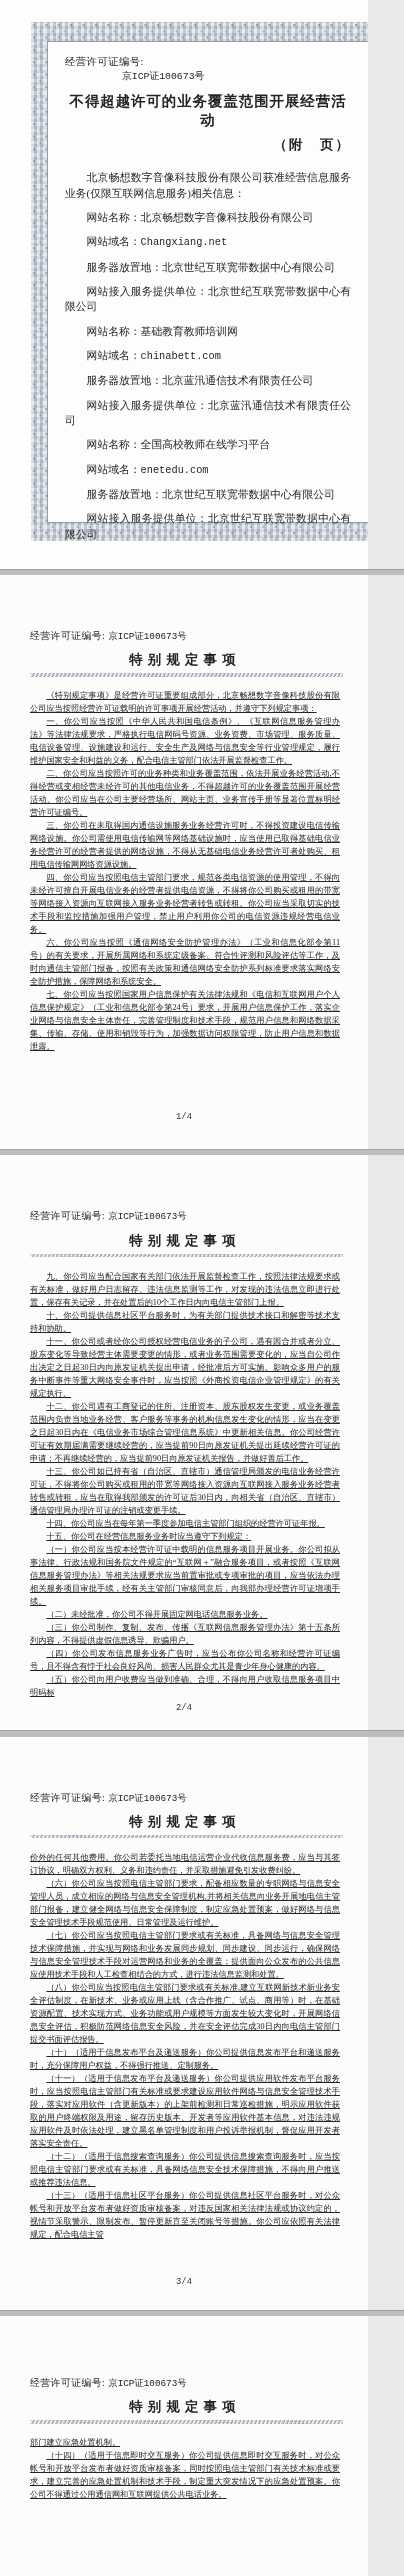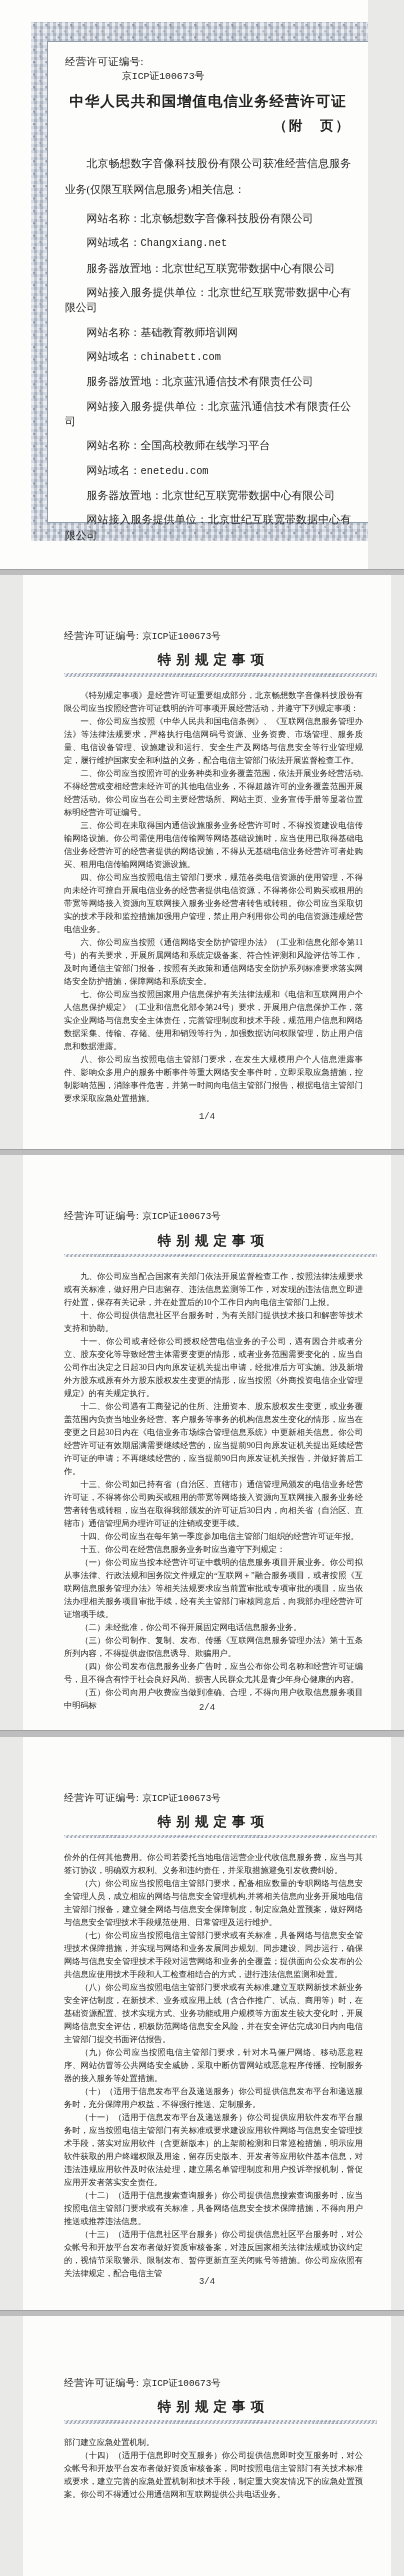--- a/index.html
+++ b/index.html
@@ -28,61 +28,61 @@
   }
   .cert-inner{
     width:100%;height:100%;box-sizing:border-box;
     background:#fdfdfb;border:0.5px solid #929dac;
     padding:13.4px 17.5px 10.3px 17.5px;
   }
   .cert-license-label{font-size:10.3px;letter-spacing:0.5px;}
   .cert-license-number{font-size:9.8px;margin:1.5px 0 0 57px;font-family:"Liberation Mono","DejaVu Sans Mono",monospace;letter-spacing:0;}
   .cert-title{margin-top:8.2px;text-align:center;font-size:14.4px;font-weight:bold;letter-spacing:1px;}
   .cert-subtitle{margin-top:6.2px;text-align:right;font-size:13.4px;font-weight:bold;letter-spacing:2.1px;}
-  .cert-intro{margin-top:15.5px;font-size:10.8px;line-height:26px;text-indent:2em;text-align:justify;}
+  .cert-intro{margin-top:15.5px;font-size:10.8px;line-height:16px;text-indent:2em;text-align:justify;}
   .cert-field{margin-top:8.8px;font-size:10.8px;line-height:15.5px;text-indent:2em;text-align:justify;}
   .cert-field .mono{font-family:"Liberation Mono","DejaVu Sans Mono",monospace;font-size:10.3px;}
 
   
-  .prov{padding:55px 28px 0 41px;margin-left:23px;}
+  .prov{padding:55px 28px 0 30px;}
   #page2{height:574px;}
   #page3{height:575px;}
   #page4{height:573px;}
   #page5{height:556px;padding-top:61px;}
   .prov-license{font-size:9.8px;letter-spacing:0.5px;}
   .prov-license .num{font-size:9.3px;font-family:"Liberation Mono","DejaVu Sans Mono",monospace;margin-left:3.1px;letter-spacing:0;}
   .prov-title{margin-top:8.2px;text-align:center;font-size:13.4px;font-weight:bold;letter-spacing:5.2px;}
   .title-divider{
     height:3.6px;width:313px;margin:4.1px auto 0;
     background:repeating-linear-gradient(115deg,#97a0ad 0 1px,#e9ebee 1px 2.6px,#b6bdc8 2.6px 3.6px);
     border-radius:1px;opacity:.9;
   }
   .prov-body{margin-top:12.4px;}
   .prov-body p{
     margin:0;font-size:8.2px;line-height:13px;
-    text-align:justify;text-indent:2em;
+    text-align:justify;text-indent:2em;text-decoration:underline;
   }
   .prov-body p.cont{text-indent:0;}
   .page-no{
     position:absolute;left:0;width:100%;text-align:center;
     font-size:8.8px;color:#333;font-family:"Liberation Mono","DejaVu Sans Mono",monospace;
   }
   #page2 .page-no{bottom:27px;}
   #page3 .page-no{bottom:17.5px;}
   #page4 .page-no{bottom:23px;}
 </style>
 </head>
 <body>
 
 <div class="page" id="page1">
   <div class="cert-frame">
     <div class="cert-inner">
       <div class="cert-license-label">经营许可证编号:</div>
       <div class="cert-license-number">京ICP证100673号</div>
-      <div class="cert-title">中华人民共和国增值电信业务经营许可证</div>
+      <div class="cert-title">不得超越许可的业务覆盖范围开展经营活动</div>
       <div class="cert-subtitle">（附　页）</div>
       <div class="cert-intro">北京畅想数字音像科技股份有限公司获准经营信息服务业务(仅限互联网信息服务)相关信息：</div>
 
       <div class="cert-field"><span>网站名称：</span><span>北京畅想数字音像科技股份有限公司</span></div>
       <div class="cert-field"><span>网站域名：</span><span class="mono">Changxiang.net</span></div>
       <div class="cert-field"><span>服务器放置地：</span><span>北京世纪互联宽带数据中心有限公司</span></div>
       <div class="cert-field"><span>网站接入服务提供单位：</span><span>北京世纪互联宽带数据中心有限公司</span></div>
       <div class="cert-field"><span>网站名称：</span><span>基础教育教师培训网</span></div>
       <div class="cert-field"><span>网站域名：</span><span class="mono">chinabett.com</span></div>
       <div class="cert-field"><span>服务器放置地：</span><span>北京蓝汛通信技术有限责任公司</span></div>
@@ -102,35 +102,34 @@
   <div class="prov-title">特别规定事项</div>
   <div class="title-divider"></div>
   <div class="prov-body">
     <p>《特别规定事项》是经营许可证重要组成部分，北京畅想数字音像科技股份有限公司应当按照经营许可证载明的许可事项开展经营活动，并遵守下列规定事项：</p>
     <p>一、你公司应当按照《中华人民共和国电信条例》、《互联网信息服务管理办法》等法律法规要求，严格执行电信网码号资源、业务资费、市场管理、服务质量、电信设备管理、设施建设和运行、安全生产及网络与信息安全等行业管理规定，履行维护国家安全和利益的义务，配合电信主管部门依法开展监督检查工作。</p>
     <p>二、你公司应当按照许可的业务种类和业务覆盖范围，依法开展业务经营活动,不得经营或变相经营未经许可的其他电信业务，不得超越许可的业务覆盖范围开展经营活动。你公司应当在公司主要经营场所、网站主页、业务宣传手册等显著位置标明经营许可证编号。</p>
     <p>三、你公司在未取得国内通信设施服务业务经营许可时，不得投资建设电信传输网络设施。你公司需使用电信传输网等网络基础设施时，应当使用已取得基础电信业务经营许可的经营者提供的网络设施，不得从无基础电信业务经营许可者处购买、租用电信传输网网络资源设施。</p>
     <p>四、你公司应当按照电信主管部门要求，规范各类电信资源的使用管理，不得向未经许可擅自开展电信业务的经营者提供电信资源，不得将你公司购买或租用的带宽等网络接入资源向互联网接入服务业务经营者转售或转租。你公司应当采取切实的技术手段和监控措施加强用户管理，禁止用户利用你公司的电信资源违规经营电信业务。</p>
     <p>六、你公司应当按照《通信网络安全防护管理办法》（工业和信息化部令第11号）的有关要求，开展所属网络和系统定级备案、符合性评测和风险评估等工作，及时向通信主管部门报备，按照有关政策和通信网络安全防护系列标准要求落实网络安全防护措施，保障网络和系统安全。</p>
     <p>七、你公司应当按照国家用户信息保护有关法律法规和《电信和互联网用户个人信息保护规定》（工业和信息化部令第24号）要求，开展用户信息保护工作，落实企业网络与信息安全主体责任，完善管理制度和技术手段，规范用户信息和网络数据采集、传输、存储、使用和销毁等行为，加强数据访问权限管理，防止用户信息和数据泄露。</p>
-    <p>八、你公司应当按照电信主管部门要求，在发生大规模用户个人信息泄露事件、影响众多用户的服务中断事件等重大网络安全事件时，立即采取应急措施，控制影响范围，消除事件危害，并第一时间向电信主管部门报告，根据电信主管部门要求采取应急处置措施。</p>
   </div>
   <div class="page-no">1/4</div>
 </div>
 
 <div class="page-sep"></div>
 
 <div class="page prov" id="page3">
   <div class="prov-license"><span>经营许可证编号:</span><span class="num">京ICP证100673号</span></div>
   <div class="prov-title">特别规定事项</div>
   <div class="title-divider"></div>
   <div class="prov-body">
     <p>九、你公司应当配合国家有关部门依法开展监督检查工作，按照法律法规要求或有关标准，做好用户日志留存、违法信息监测等工作，对发现的违法信息立即进行处置，保存有关记录，并在处置后的10个工作日内向电信主管部门上报。</p>
     <p>十、你公司提供信息社区平台服务时，为有关部门提供技术接口和解密等技术支持和协助。</p>
-    <p>十一、你公司或者经你公司授权经营电信业务的子公司，遇有因合并或者分立、股东变化等导致经营主体需要变更的情形，或者业务范围需要变化的，应当自公司作出决定之日起30日内向原发证机关提出申请，经批准后方可实施。涉及新增外方股东或原有外方股东股权发生变更的情形，应当按照《外商投资电信企业管理规定》的有关规定执行。</p>
+    <p>十一、你公司或者经你公司授权经营电信业务的子公司，遇有因合并或者分立、股东变化等导致经营主体需要变更的情形，或者业务范围需要变化的，应当自公司作出决定之日起30日内向原发证机关提出申请，经批准后方可实施。影响众多用户的服务中断事件等重大网络安全事件时，应当按照《外商投资电信企业管理规定》的有关规定执行。</p>
     <p>十二、你公司遇有工商登记的住所、注册资本、股东股权发生变更，或业务覆盖范围内负责当地业务经营、客户服务等事务的机构信息发生变化的情形，应当在变更之日起30日内在《电信业务市场综合管理信息系统》中更新相关信息。你公司经营许可证有效期届满需要继续经营的，应当提前90日向原发证机关提出延续经营许可证的申请；不再继续经营的，应当提前90日向原发证机关报告，并做好善后工作。</p>
     <p>十三、你公司如已持有省（自治区、直辖市）通信管理局颁发的电信业务经营许可证，不得将你公司购买或租用的带宽等网络接入资源向互联网接入服务业务经营者转售或转租，应当在取得我部颁发的许可证后30日内，向相关省（自治区、直辖市）通信管理局办理许可证的注销或变更手续。</p>
     <p>十四、你公司应当在每年第一季度参加电信主管部门组织的经营许可证年报。</p>
     <p>十五、你公司在经营信息服务业务时应当遵守下列规定：</p>
     <p>（一）你公司应当按本经营许可证中载明的信息服务项目开展业务。你公司拟从事法律、行政法规和国务院文件规定的“互联网＋”融合服务项目，或者按照《互联网信息服务管理办法》等相关法规要求应当前置审批或专项审批的项目，应当依法办理相关服务项目审批手续，经有关主管部门审核同意后，向我部办理经营许可证增项手续。</p>
     <p>（二）未经批准，你公司不得开展固定网电话信息服务业务。</p>
     <p>（三）你公司制作、复制、发布、传播《互联网信息服务管理办法》第十五条所列内容，不得提供虚假信息诱导、欺骗用户。</p>
     <p>（四）你公司发布信息服务业务广告时，应当公布你公司名称和经营许可证编号，且不得含有悖于社会良好风尚、损害人民群众尤其是青少年身心健康的内容。</p>
     <p>（五）你公司向用户收费应当做到准确、合理，不得向用户收取信息服务项目中明码标</p>
   </div>
@@ -141,21 +140,20 @@
 
 <div class="page prov" id="page4">
   <div class="prov-license"><span>经营许可证编号:</span><span class="num">京ICP证100673号</span></div>
   <div class="prov-title">特别规定事项</div>
   <div class="title-divider"></div>
   <div class="prov-body">
     <p class="cont">价外的任何其他费用。你公司若委托当地电信运营企业代收信息服务费，应当与其签订协议，明确双方权利、义务和违约责任，并采取措施避免引发收费纠纷。</p>
     <p>（六）你公司应当按照电信主管部门要求，配备相应数量的专职网络与信息安全管理人员，成立相应的网络与信息安全管理机构,并将相关信息向业务开展地电信主管部门报备，建立健全网络与信息安全保障制度，制定应急处置预案，做好网络与信息安全管理技术手段规范使用、日常管理及运行维护。</p>
     <p>（七）你公司应当按照电信主管部门要求或有关标准，具备网络与信息安全管理技术保障措施，并实现与网络和业务发展同步规划、同步建设、同步运行，确保网络与信息安全管理技术手段对运营网络和业务的全覆盖；提供面向公众发布的公共信息应使用技术手段和人工检查相结合的方式，进行违法信息监测和处置。</p>
     <p>（八）你公司应当按照电信主管部门要求或有关标准,建立互联网新技术新业务安全评估制度，在新技术、业务或应用上线（含合作推广、试点、商用等）时，在基础资源配置、技术实现方式、业务功能或用户规模等方面发生较大变化时，开展网络信息安全评估，积极防范网络信息安全风险，并在安全评估完成30日内向电信主管部门提交书面评估报告。</p>
-    <p>（九）你公司应当按照电信主管部门要求，针对木马僵尸网络、移动恶意程序、网站仿冒等公共网络安全威胁，采取中断仿冒网站或恶意程序传播、控制服务器的接入服务等处置措施。</p>
     <p>（十）（适用于信息发布平台及递送服务）你公司提供信息发布平台和递送服务时，充分保障用户权益，不得强行推送、定制服务。</p>
     <p>（十一）（适用于信息发布平台及递送服务）你公司提供应用软件发布平台服务时，应当按照电信主管部门有关标准或要求建设应用软件网络与信息安全管理技术手段，落实对应用软件（含更新版本）的上架前检测和日常巡检措施，明示应用软件获取的用户终端权限及用途，留存历史版本、开发者等应用软件基本信息，对违法违规应用软件及时依法处理，建立黑名单管理制度和用户投诉举报机制，督促应用开发者落实安全责任。</p>
     <p>（十二）（适用于信息搜索查询服务）你公司提供信息搜索查询服务时，应当按照电信主管部门要求或有关标准，具备网络信息安全技术保障措施，不得向用户推送或推荐违法信息。</p>
     <p>（十三）（适用于信息社区平台服务）你公司提供信息社区平台服务时，对公众帐号和开放平台发布者做好资质审核备案，对违反国家相关法律法规或协议约定的，视情节采取警示、限制发布、暂停更新直至关闭账号等措施。你公司应依照有关法律规定，配合电信主管</p>
   </div>
   <div class="page-no">3/4</div>
 </div>
 
 <div class="page-sep"></div>
 

